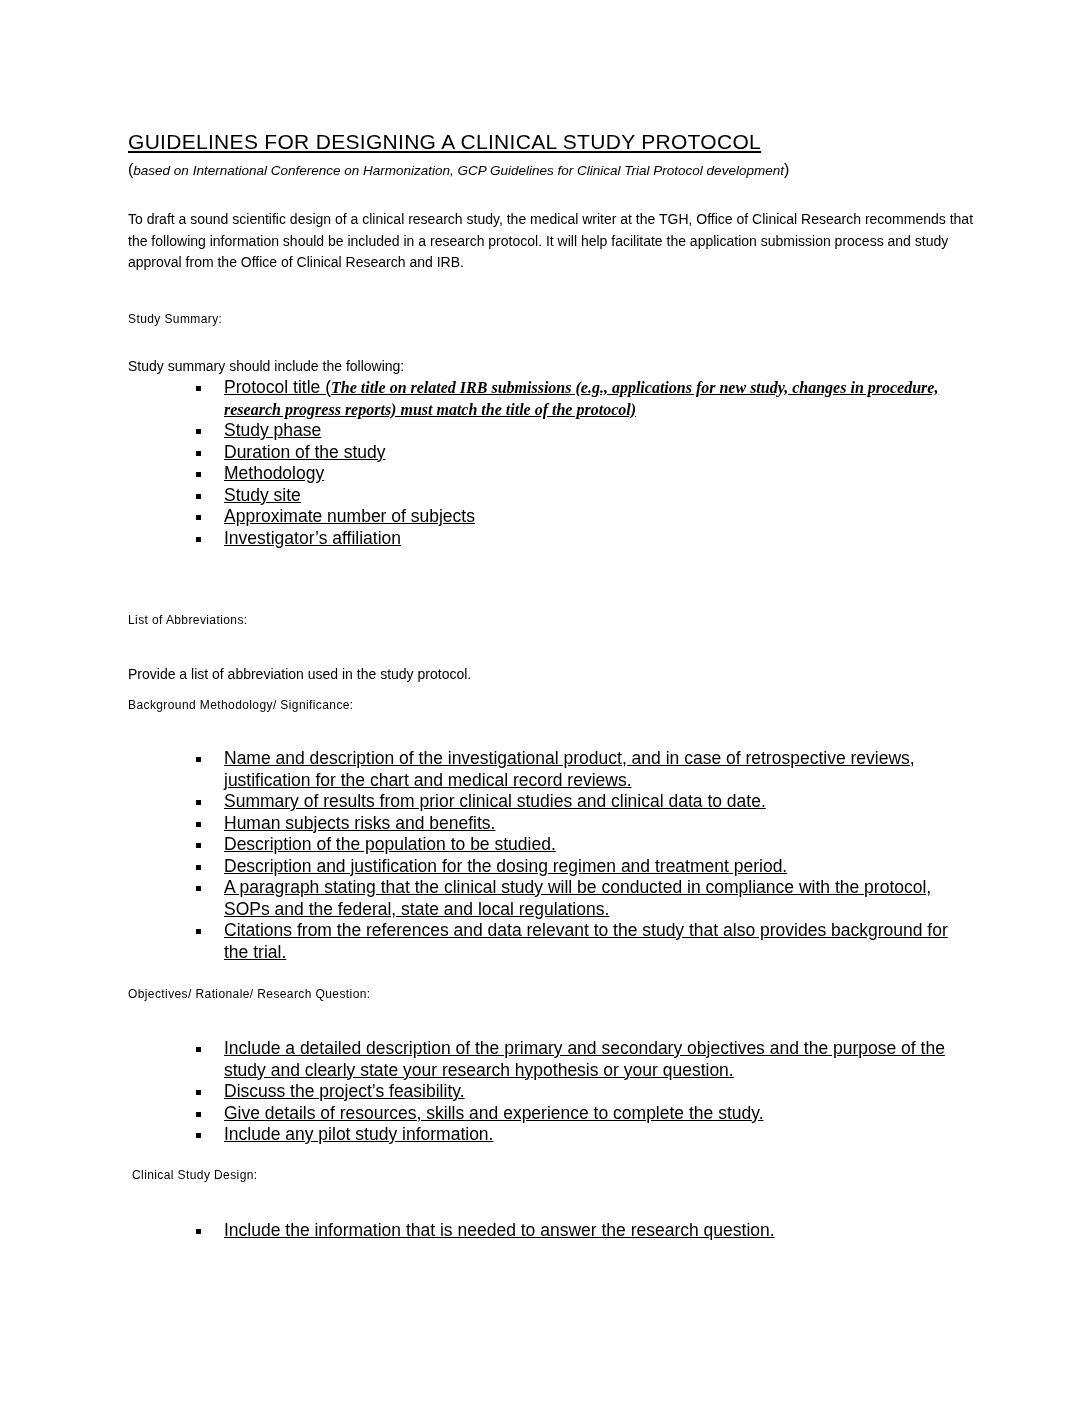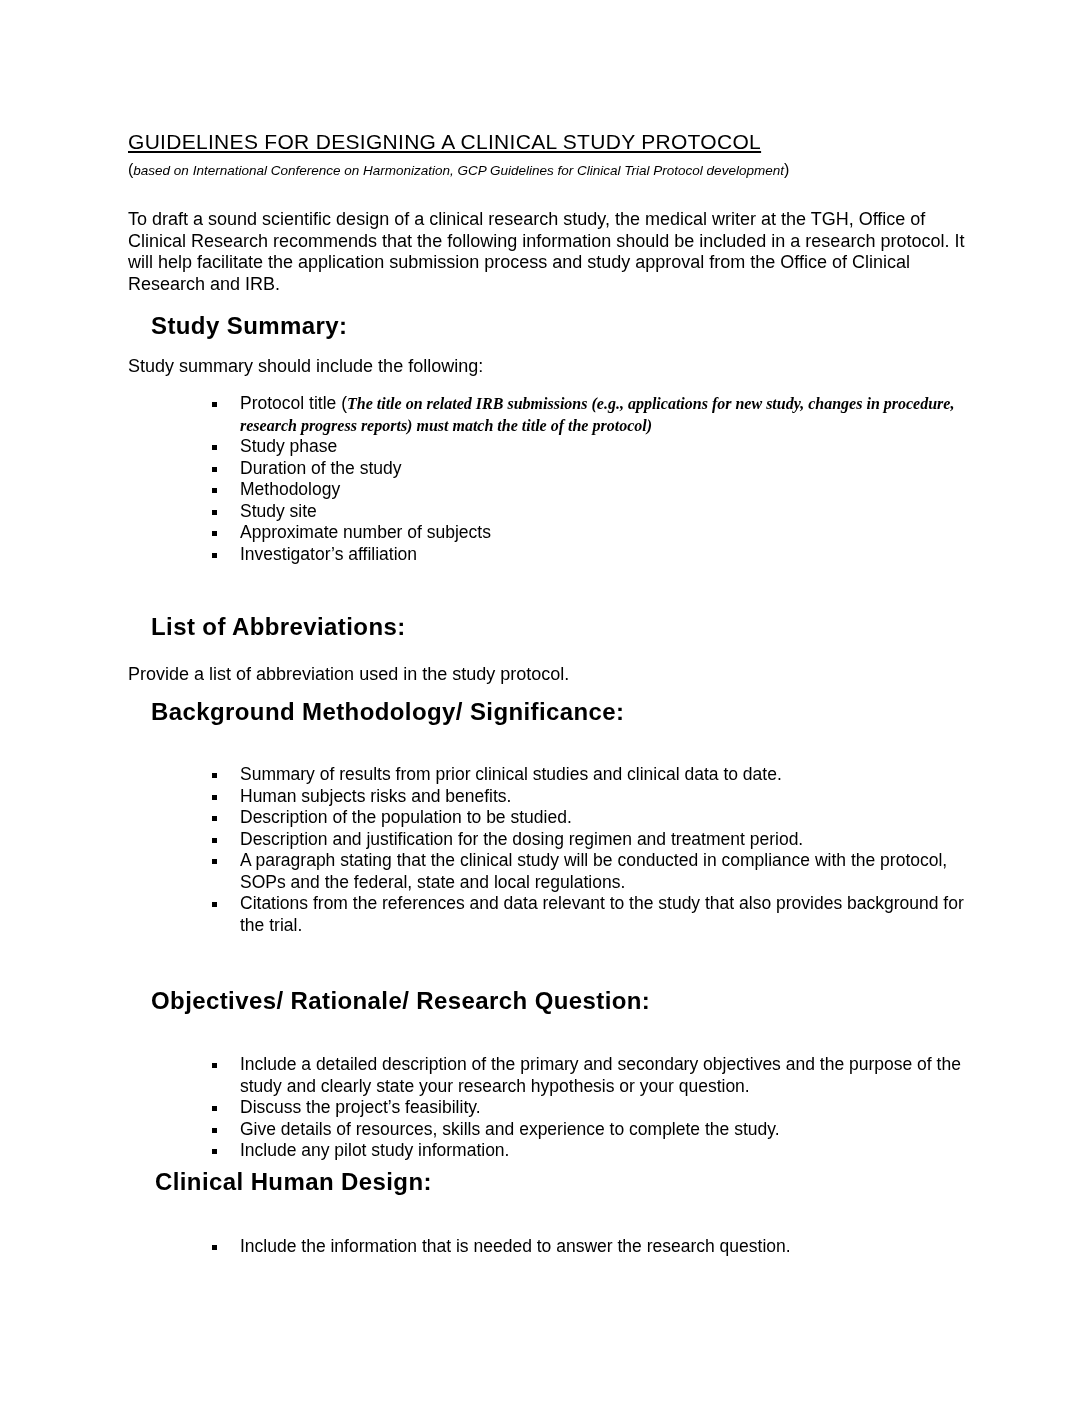--- a/index.html
+++ b/index.html
@@ -1,22 +1,22 @@
 <!DOCTYPE html>
 <html><head>
 <meta charset="utf-8">
 <style>
   html, body { margin: 0; padding: 0; background: #ffffff; }
   body { width: 1088px; height: 1408px; position: relative; overflow: hidden; color: #000; font-family: "Liberation Sans", sans-serif; }
   .abs { position: absolute; white-space: nowrap; }
   .title { left: 128px; top: 130px; font-size: 21px; font-weight: normal; text-decoration: underline; letter-spacing: 0.3px; }
   .subtitle { left: 128px; top: 161px; font-size: 13.5px; font-style: italic; }
-  .para { left: 128px; width: 850px; font-size: 18px; line-height: 21.5px; white-space: normal; }
-  .heading { left: 128px; font-size: 24px; font-weight: bold; letter-spacing: 0.4px; margin-left: 23px; }
-  ul.bul { position: absolute; margin: 16px; padding: 0; list-style: none; left: 196px; width: 770px; font-size: 17.5px; line-height: 21.5px; }
+  .para { left: 128px; width: 850px; font-size: 14px; line-height: 21.5px; white-space: normal; }
+  .heading { left: 128px; font-size: 12px; font-weight: normal; letter-spacing: 0.4px; }
+  ul.bul { position: absolute; margin: 0; padding: 0; list-style: none; left: 196px; width: 770px; font-size: 17.5px; line-height: 21.5px; text-decoration: underline; }
   ul.bul li { position: relative; padding-left: 28px; }
   ul.bul li .b { position: absolute; left: 0; top: 9px; width: 5px; height: 5px; background: #000; }
   .serif-it { font-family: "Liberation Serif", serif; font-style: italic; font-weight: bold; font-size: 16px; }
 </style>
 </head>
 <body>
 
 <div class="abs title">GUIDELINES FOR DESIGNING A CLINICAL STUDY PROTOCOL</div>
 <div class="abs subtitle"><span style="font-style:normal;font-size:16px">(</span><span>based on International Conference on Harmonization, GCP Guidelines for Clinical Trial Protocol development</span><span style="font-style:normal;font-size:16px">)</span></div>
 
@@ -32,34 +32,34 @@
   <li><span class="b"></span><span>Study site</span></li>
   <li><span class="b"></span><span>Approximate number of subjects</span></li>
   <li><span class="b"></span><span>Investigator’s affiliation</span></li>
 </ul>
 
 <div class="abs heading" style="top:613px">List of Abbreviations:</div>
 <div class="abs para" style="top:664px">Provide a list of abbreviation used in the study protocol.</div>
 
 <div class="abs heading" style="top:698px">Background Methodology/ Significance:</div>
 <ul class="bul" style="top:748px">
-  <li><span class="b"></span></li>
+  <li><span class="b"></span><span>Name and description of the investigational product, and in case of retrospective reviews, justification for the chart and medical record reviews.</span></li>
   <li><span class="b"></span><span>Summary of results from prior clinical studies and clinical data to date.</span></li>
   <li><span class="b"></span><span>Human subjects risks and benefits.</span></li>
   <li><span class="b"></span><span>Description of the population to be studied.</span></li>
   <li><span class="b"></span><span>Description and justification for the dosing regimen and treatment period.</span></li>
   <li><span class="b"></span><span>A paragraph stating that the clinical study will be conducted in compliance with the protocol, SOPs and the federal, state and local regulations.</span></li>
   <li><span class="b"></span><span>Citations from the references and data relevant to the study that also provides background for the trial.</span></li>
 </ul>
 
 <div class="abs heading" style="top:987px">Objectives/ Rationale/ Research Question:</div>
 <ul class="bul" style="top:1038px">
   <li><span class="b"></span><span>Include a detailed description of the primary and secondary objectives and the purpose of the study and clearly state your research hypothesis or your question.</span></li>
   <li><span class="b"></span><span>Discuss the project’s feasibility.</span></li>
   <li><span class="b"></span><span>Give details of resources, skills and experience to complete the study.</span></li>
   <li><span class="b"></span><span>Include any pilot study information.</span></li>
 </ul>
 
-<div class="abs heading" style="top:1168px;left:132px">Clinical Human Design:</div>
+<div class="abs heading" style="top:1168px;left:132px">Clinical Study Design:</div>
 <ul class="bul" style="top:1220px">
   <li><span class="b"></span></li>
   <li><span class="b"></span><span>Include the information that is needed to answer the research question.</span></li>
 </ul>
 
 </body></html>

